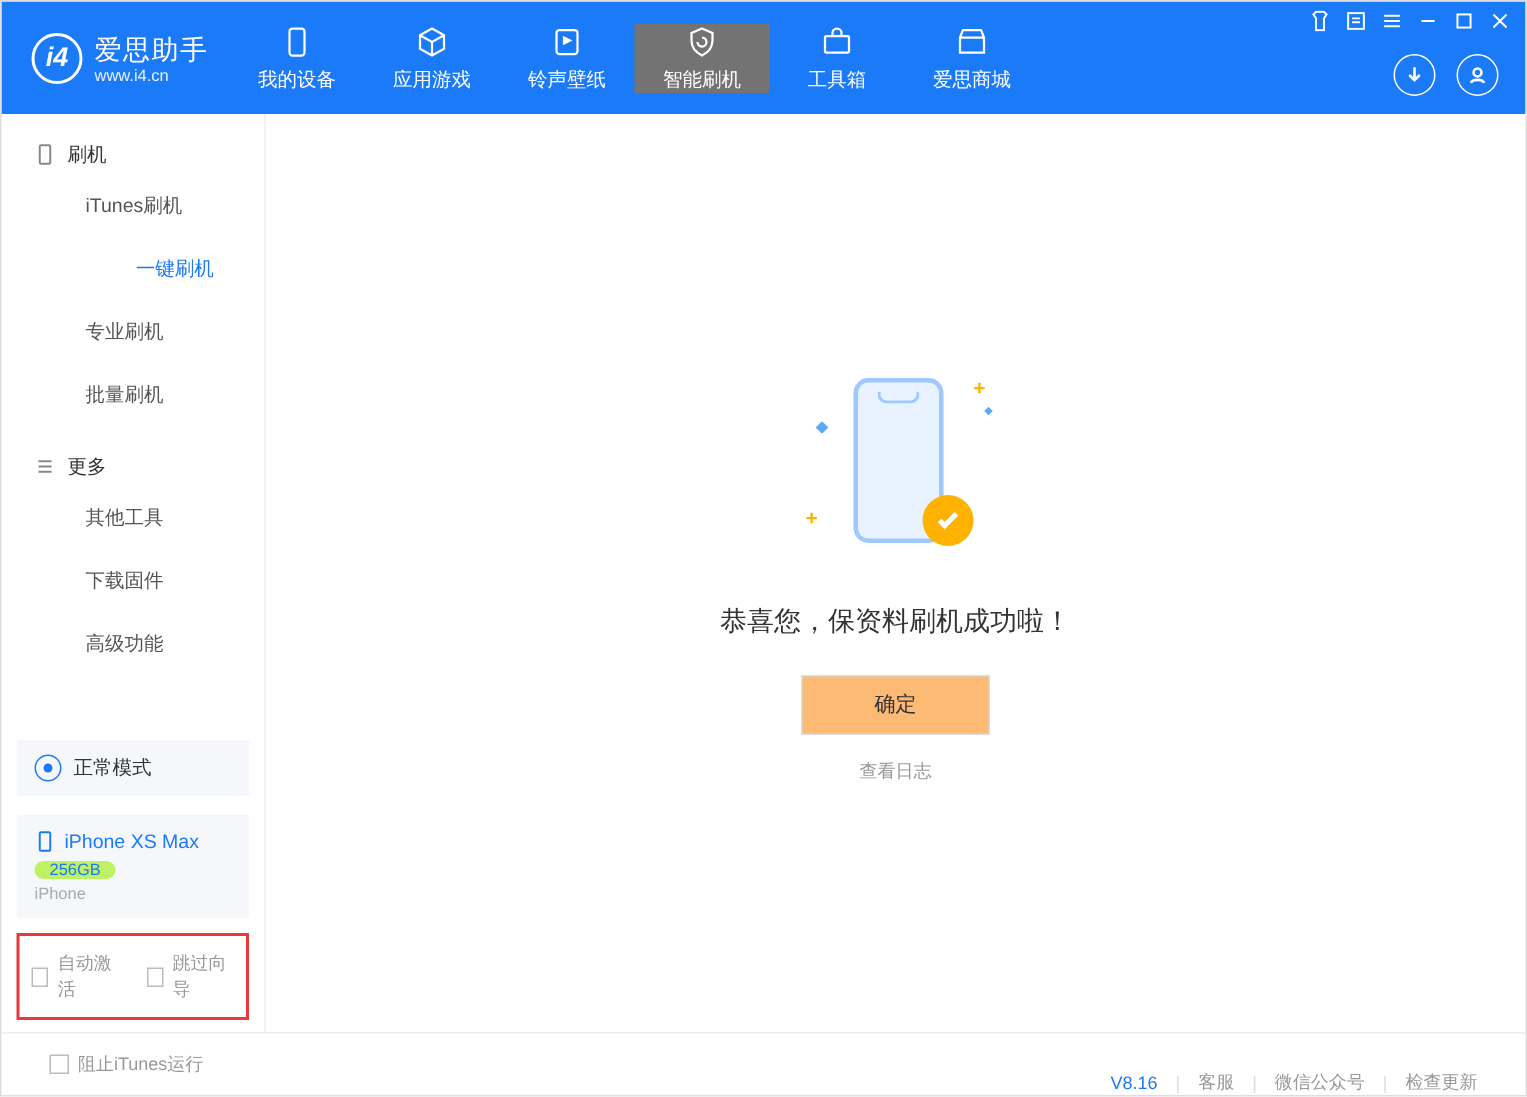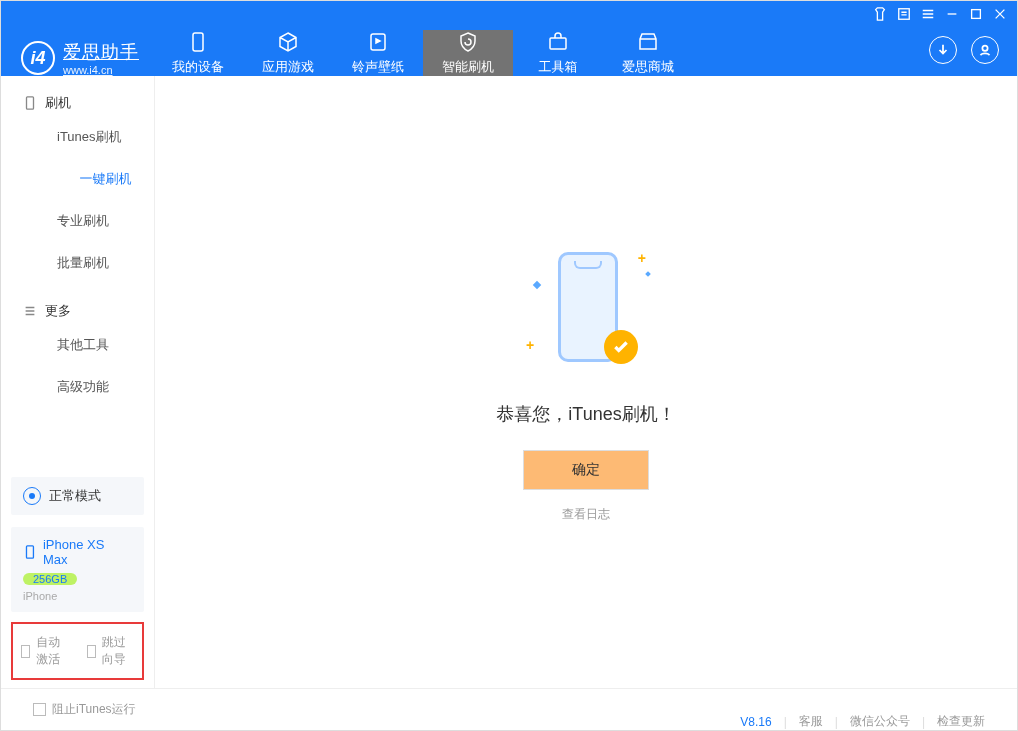--- a/index.html
+++ b/index.html
@@ -1,37 +1,37 @@
 <!DOCTYPE html>
 <html><head>
 <meta charset="utf-8">
 <style>
 * { margin: 0; padding: 0; box-sizing: border-box; font-family: "Microsoft YaHei", Arial, sans-serif; }
 body { background: #fff; width: 1018px; height: 731px; overflow: hidden; border: 1px solid #ddd; display: flex; flex-direction: column; }
 
 
-.header { height: 75px; background: #1a7af8; display: flex; align-items: flex-end; color: #fff; position: relative; }
+.header { height: 75px; background: #1a7af8; display: flex; align-items: center; color: #fff; position: relative; }
 .logo-area { display: flex; align-items: center; padding: 0 14px 0 20px; }
 .logo-icon { width: 34px; height: 34px; border: 2px solid #fff; border-radius: 50%; display: flex; align-items: center; justify-content: center; font-weight: bold; font-style: italic; font-size: 18px; color: #fff; }
-.logo-text { margin-left: 8px; text-decoration: underline; }
+.logo-text { margin-left: 8px; }
 .logo-title { font-size: 18px; font-weight: 500; letter-spacing: 1px; }
 .logo-sub { font-size: 11px; opacity: .9; }
 .nav { display: flex; align-items: stretch; }
 .nav-item { width: 90px; display: flex; flex-direction: column; align-items: center; justify-content: center; font-size: 13px; cursor: pointer; }
 .nav-item.active { background: #737373; }
 .nav-item svg { width: 24px; height: 24px; margin-bottom: 4px; fill: none; stroke: #fff; stroke-width: 1.5; }
 .header-right { position: absolute; top: 6px; right: 10px; display: flex; gap: 10px; align-items: center; }
 .header-right .win-btn { width: 14px; height: 14px; stroke: #fff; stroke-width: 1.5; fill: none; cursor: pointer; }
 .header-big-right { position: absolute; bottom: 12px; right: 18px; display: flex; gap: 14px; }
 .circle-btn { width: 28px; height: 28px; border: 1.5px solid #fff; border-radius: 50%; display: flex; align-items: center; justify-content: center; cursor: pointer; }
 .circle-btn svg { width: 14px; height: 14px; stroke: #fff; fill: none; stroke-width: 2; }
 
 
 .body { flex: 1; display: flex; min-height: 0; }
-.sidebar { width: 154px; border-right: 1px solid #eee; display: flex; flex-direction: column; font-size: 13px; color: #333; }
+.sidebar { width: 176px; border-right: 1px solid #eee; display: flex; flex-direction: column; font-size: 13px; color: #333; }
 .side-group { padding: 18px 0 4px 22px; display: flex; align-items: center; gap: 8px; font-size: 13px; color: #333; }
 .side-group svg { width: 14px; height: 14px; stroke: #888; fill: none; stroke-width: 1.5; }
 .side-item { padding: 12px 0 12px 56px; cursor: pointer; color: #555; }
 .side-item.active { color: #1a7af8; text-align: center; }
 .side-spacer { flex: 1; }
 .device-card { margin: 6px 10px; background: #f5f7fa; border-radius: 2px; padding: 10px 12px; display: flex; align-items: center; gap: 8px; cursor: pointer; }
 .device-card .mode-icon { width: 18px; height: 18px; border: 1.5px solid #1a7af8; border-radius: 50%; display: flex; align-items: center; justify-content: center; }
 .device-card .mode-icon::after { content: ""; width: 6px; height: 6px; background: #1a7af8; border-radius: 50%; }
 .device-info { margin: 6px 10px 10px; background: #f5f7fa; border-radius: 2px; padding: 10px 12px; }
 .device-info .dname { color: #1a7af8; font-weight: 500; font-size: 13px; display: flex; align-items: center; gap: 6px; }
@@ -163,20 +163,21 @@
     <div class="side-item active">一键刷机</div>
     <div class="side-item">专业刷机</div>
     <div class="side-item">批量刷机</div>
     <div class="side-group">
       <svg viewBox="0 0 16 16">
           <path d="M3 4h10M3 8h10M3 12h10"></path>
         </svg>
       <span>更多</span>
     </div>
     <div class="side-item">其他工具</div>
+    <div class="side-item">下载固件</div>
     <div class="side-item">高级功能</div>
     <div class="side-spacer"></div>
     <div class="device-card">
       <div class="mode-icon"></div>
       <span>正常模式</span>
     </div>
     <div class="device-info">
       <div class="dname">
         <svg viewBox="0 0 16 16">
             <rect x="4" y="1" width="8" height="14" rx="1"></rect>
@@ -204,21 +205,21 @@
       <div class="sparkle" style="right:6px;top:30px;width:4px;height:4px;"></div>
       <div class="plus" style="left:10px;top:95px;">+</div>
       <div class="plus" style="right:10px;top:8px;">+</div>
       <div class="phone-body"></div>
       <div class="badge">
         <svg viewBox="0 0 16 16">
             <path d="M3 8l3 3 7-7"></path>
           </svg>
       </div>
     </div>
-    <div class="success-text">恭喜您，iTunes刷机！</div>
+    <div class="success-text">恭喜您，保资料刷机成功啦！</div>
     <button class="ok-btn">确定</button>
     <a class="log-link">查看日志</a>
   </div>
 </div>
 
 <div class="footer">
   <label class="chk">
     <span class="box"></span>
     <span>阻止iTunes运行</span>
   </label>

